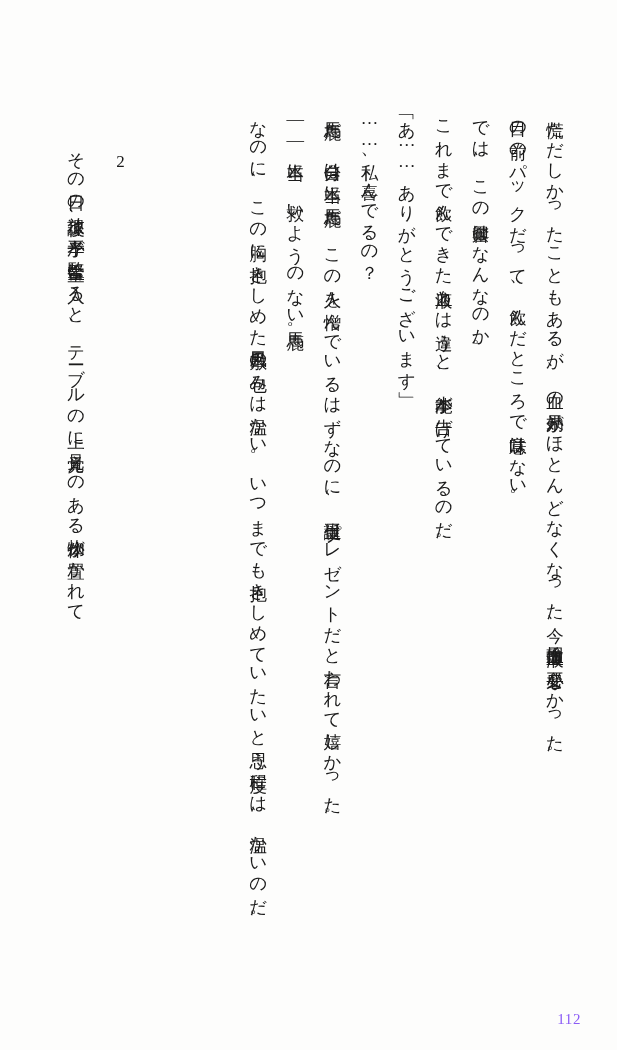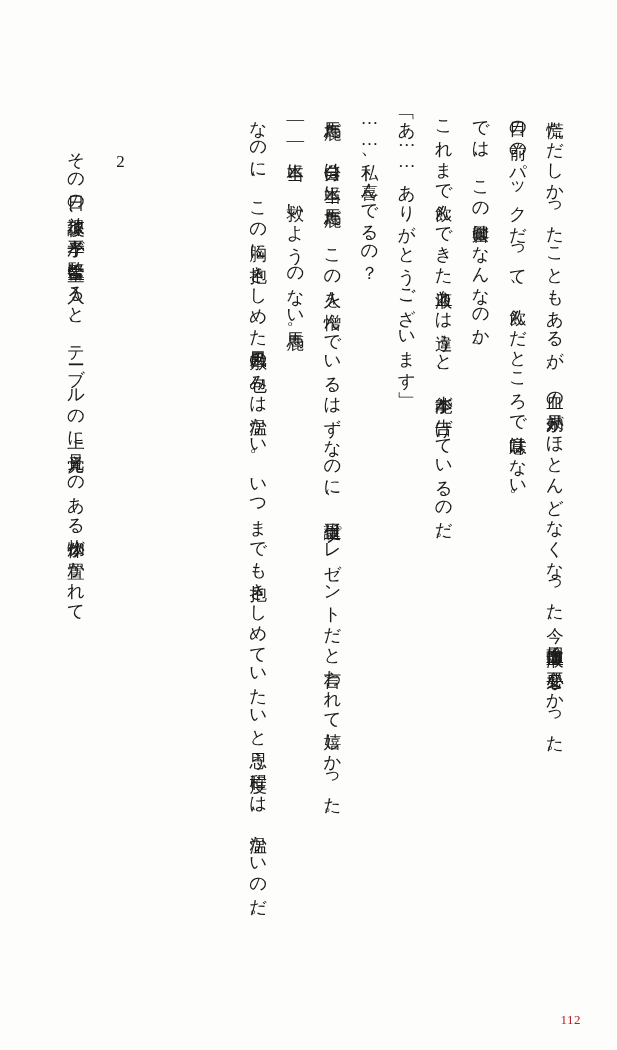--- a/index.html
+++ b/index.html
@@ -53,23 +53,23 @@
     text-orientation: upright;
     font-size: 17.5px;
     line-height: 2.12;
     letter-spacing: 0.055em;
     white-space: pre-wrap;
   }
   .page-number {
     position: absolute;
     bottom: 22px;
     right: 36px;
-    font-size: 13px;
+    font-size: 15px;
     font-family: "Liberation Serif", "DejaVu Serif", serif;
-    color: #b91c1c;
+    color: #8b5cf6;
     letter-spacing: 0.04em;
   }
 </style>
 </head>
 <body>
 
 <div class="page">
 
   <div class="text-block">慌ただしかったこともあるが、血の効果がほとんどなくなった今、輸血用血液は必要なかった。
 目の前のパックだって、飲んだところで意味はない。

